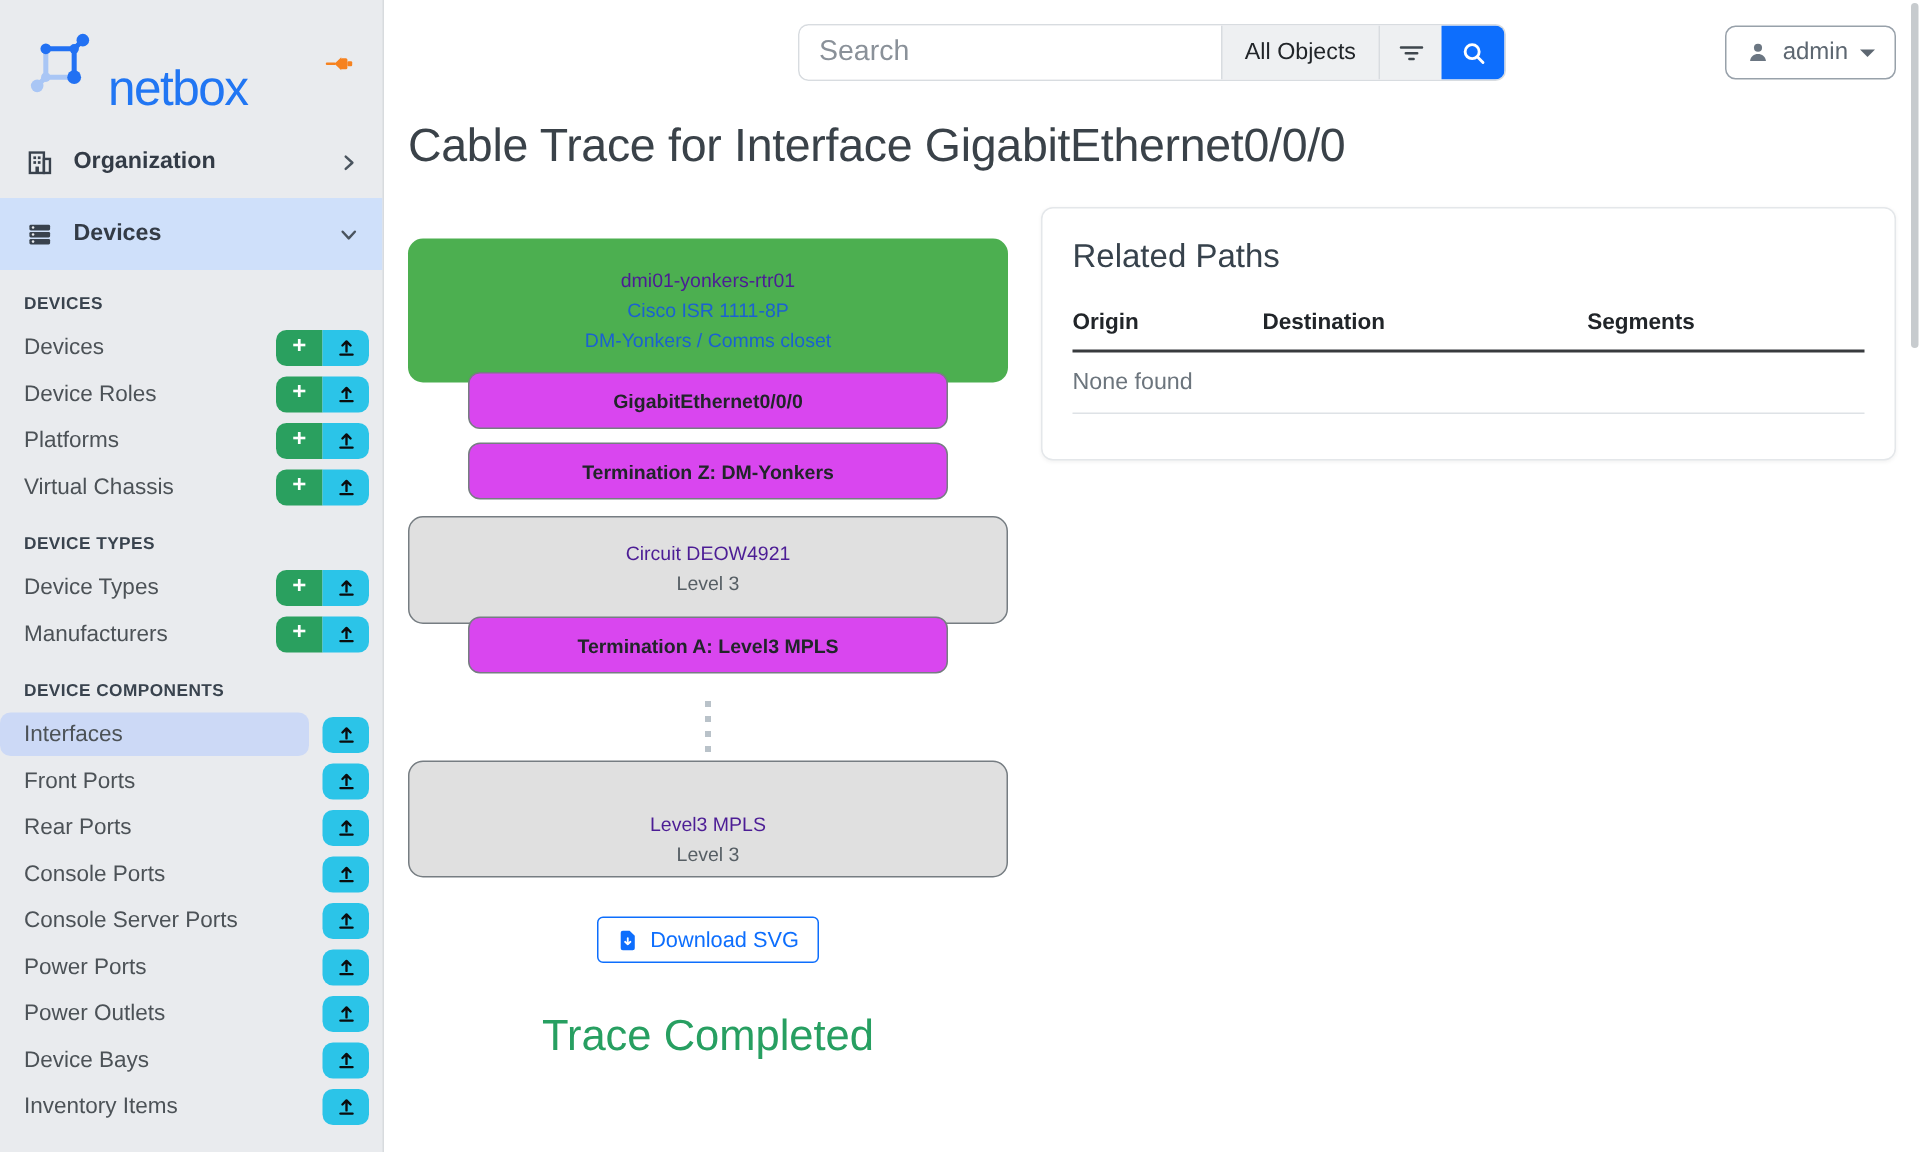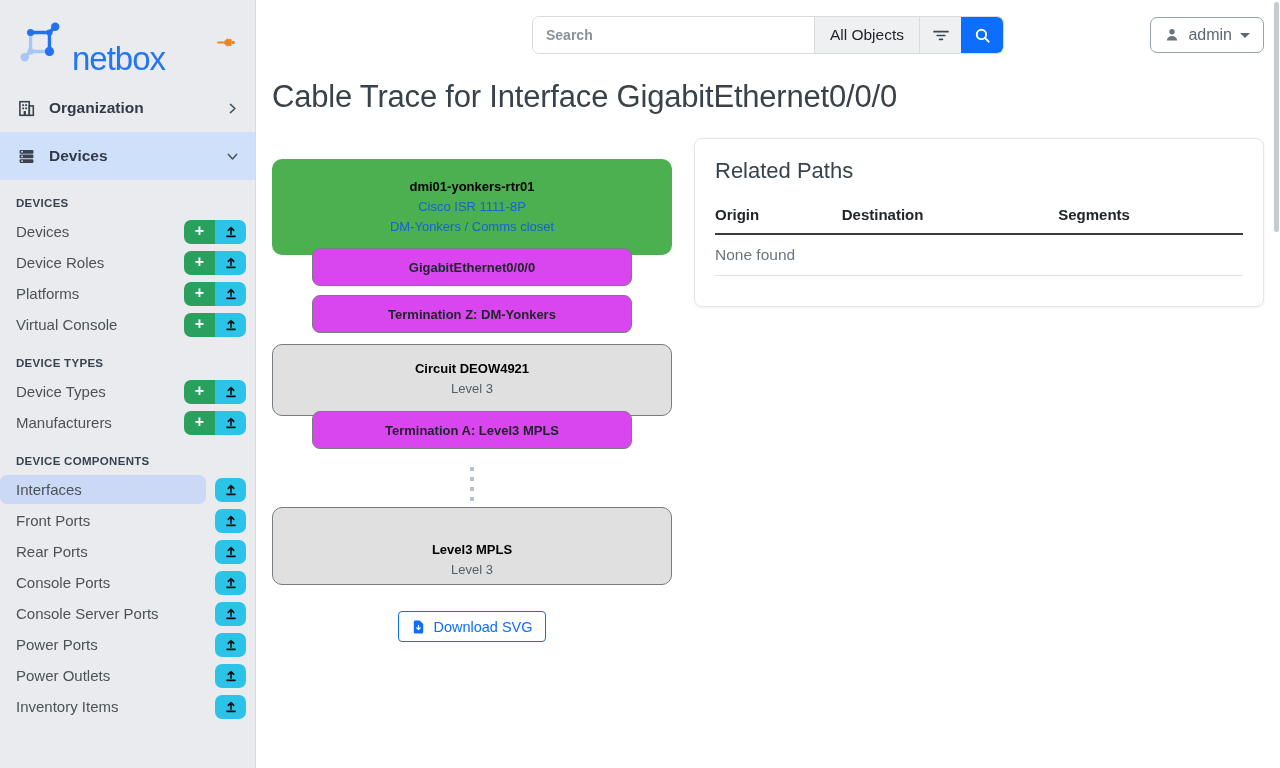--- a/index.html
+++ b/index.html
@@ -26,35 +26,35 @@
   .sb-btn { width:31px; height:24px; border:none; display:flex; align-items:center; justify-content:center; cursor:pointer; padding:0; }
   .sb-btn.add { background:#2aa05f; border-radius:7px 0 0 7px; }
   .sb-btn.imp { background:#2bc4e8; border-radius:0 7px 7px 0; }
   .sb-btn.imp.solo { border-radius:7px; }
   .plus { color:#fff; font-size:16px; font-weight:700; line-height:1; margin-top:-1px; }
 
   
   .main { flex:1; position:relative; height:768px; overflow:hidden; background:#fff; }
   .topbar { height:70px; position:relative; }
   .search-group { position:absolute; left:50%; transform:translateX(-50%); top:16px; width:472px; height:38px; display:flex; border:1px solid #d8dce0; border-radius:7px; overflow:hidden; background:#fff; }
-  .search-input { flex:1; border:none; outline:none; padding:0 13px; font-size:14px; font-family:inherit; color:#212529;font-weight:bold; }
+  .search-input { flex:1; border:none; outline:none; padding:0 13px; font-size:19px; font-family:inherit; color:#212529; }
   .search-input::placeholder { color:#8a9199; }
   .scope { background:#eef0f2; border-left:1px solid #d8dce0; display:flex; align-items:center; padding:0 15px; font-size:15.5px; color:#212529; cursor:pointer; }
   .filter-btn { width:42px; background:#eef0f2; border:none; border-left:1px solid #d8dce0; display:flex; align-items:center; justify-content:center; cursor:pointer; }
   .search-btn { width:42px; background:#0d6efd; border:none; display:flex; align-items:center; justify-content:center; cursor:pointer; }
   .admin-btn { position:absolute; right:16px; top:17px; height:36px; padding:0 13px; border:1px solid #98a1aa; border-radius:7px; background:#fff; display:flex; align-items:center; gap:8px; font-size:16px; color:#5d6771; font-family:inherit; cursor:pointer; }
   .caret-down { width:0; height:0; border-left:5px solid transparent; border-right:5px solid transparent; border-top:5px solid #5d6771; }
 
   .page-title { font-size:31px; font-weight:400; color:#3a4249; margin:5px 0 0 16px; line-height:43px; letter-spacing:-.2px; }
 
   .content { display:flex; align-items:flex-start; padding:20px 16px 0; }
   .trace-col { width:400px; flex:none; margin-top:21px; font-size:13px; }
 
   .device-node { width:400px; height:96px; background:#4caf50; border-radius:10px; text-align:center; padding-top:18px; line-height:20px; position:relative; z-index:0; }
-  .node-title { font-weight:700; color:#000000; }
+  .node-title { font-weight:400; color:#4c1d95; }
   .node-link { color:#1b61d1; cursor:pointer; }
   .small-box { width:320px; height:38px; margin:-7px auto 16px; background:#d946ef; border:1px solid #767d82; border-radius:8px; display:flex; align-items:center; justify-content:center; font-weight:700; color:#212529; position:relative; z-index:2; cursor:pointer; }
   .small-box.overlap-up { margin-top:-5px; }
 
   .cable-seg { height:102px; position:relative; }
   .cable-line { position:absolute; left:50%; transform:translateX(-50%); top:0; bottom:0; width:8px; background:#ffd83d; border-left:1px solid rgba(70,60,0,.45); border-right:1px solid rgba(70,60,0,.45); }
   .cable-info { position:absolute; left:calc(50% + 20px); top:22px; line-height:20px; color:#212529; }
   .cable-label { font-weight:700; cursor:pointer; }
 
   .circuit-box { width:400px; height:72px; background:#e0e0e0; border:1px solid #767d82; border-radius:10px; margin-top:-5px; text-align:center; padding-top:14px; line-height:20px; position:relative; z-index:1; cursor:pointer; }
@@ -183,21 +183,21 @@
           </button>
           <button class="sb-btn imp">
             <svg width="14" height="14" viewBox="0 0 16 16">
               <path d="M8 10.6 V3 M8 3 L4.9 6.1 M8 3 L11.1 6.1" stroke="#0b0d0e" stroke-width="1.8" fill="none" stroke-linecap="round" stroke-linejoin="round"></path>
               <path d="M3.4 13 H12.6" stroke="#0b0d0e" stroke-width="1.8" stroke-linecap="round"></path>
             </svg>
           </button>
         </span>
       </div>
       <div class="sb-item">
-        <span class="sb-label">Virtual Console</span>
+        <span class="sb-label">Virtual Chassis</span>
         <span class="sb-btns">
           <button class="sb-btn add">
             <span class="plus">+</span>
           </button>
           <button class="sb-btn imp">
             <svg width="14" height="14" viewBox="0 0 16 16">
               <path d="M8 10.6 V3 M8 3 L4.9 6.1 M8 3 L11.1 6.1" stroke="#0b0d0e" stroke-width="1.8" fill="none" stroke-linecap="round" stroke-linejoin="round"></path>
               <path d="M3.4 13 H12.6" stroke="#0b0d0e" stroke-width="1.8" stroke-linecap="round"></path>
             </svg>
           </button>
@@ -294,20 +294,31 @@
           <button class="sb-btn imp solo">
             <svg width="14" height="14" viewBox="0 0 16 16">
               <path d="M8 10.6 V3 M8 3 L4.9 6.1 M8 3 L11.1 6.1" stroke="#0b0d0e" stroke-width="1.8" fill="none" stroke-linecap="round" stroke-linejoin="round"></path>
               <path d="M3.4 13 H12.6" stroke="#0b0d0e" stroke-width="1.8" stroke-linecap="round"></path>
             </svg>
           </button>
         </span>
       </div>
       <div class="sb-item">
         <span class="sb-label">Power Outlets</span>
+        <span class="sb-btns">
+          <button class="sb-btn imp solo">
+            <svg width="14" height="14" viewBox="0 0 16 16">
+              <path d="M8 10.6 V3 M8 3 L4.9 6.1 M8 3 L11.1 6.1" stroke="#0b0d0e" stroke-width="1.8" fill="none" stroke-linecap="round" stroke-linejoin="round"></path>
+              <path d="M3.4 13 H12.6" stroke="#0b0d0e" stroke-width="1.8" stroke-linecap="round"></path>
+            </svg>
+          </button>
+        </span>
+      </div>
+      <div class="sb-item">
+        <span class="sb-label">Device Bays</span>
         <span class="sb-btns">
           <button class="sb-btn imp solo">
             <svg width="14" height="14" viewBox="0 0 16 16">
               <path d="M8 10.6 V3 M8 3 L4.9 6.1 M8 3 L11.1 6.1" stroke="#0b0d0e" stroke-width="1.8" fill="none" stroke-linecap="round" stroke-linejoin="round"></path>
               <path d="M3.4 13 H12.6" stroke="#0b0d0e" stroke-width="1.8" stroke-linecap="round"></path>
             </svg>
           </button>
         </span>
       </div>
       <div class="sb-item">
@@ -387,20 +398,21 @@
       <div class="download-row">
         <button class="download-btn">
           <svg width="15" height="16" viewBox="0 0 16 16">
             <path d="M9.3 1 H4.5 A1.5 1.5 0 0 0 3 2.5 v11 A1.5 1.5 0 0 0 4.5 15 h7 A1.5 1.5 0 0 0 13 13.5 V4.7 L9.3 1 Z" fill="#0d6efd"></path>
             <path d="M8 6.3 v4.4 M8 10.7 L6.1 8.9 M8 10.7 L9.9 8.9" stroke="#fff" stroke-width="1.3" fill="none" stroke-linecap="round"></path>
           </svg>
           <span>Download SVG</span>
         </button>
       </div>
 
+      <div class="trace-status">Trace Completed</div>
     </div>
 
     <div class="card">
       <div class="card-title">Related Paths</div>
       <table class="paths-table">
         <thead>
           <tr>
             <th class="col-origin">Origin</th>
             <th class="col-dest">Destination</th>
             <th>Segments</th>

